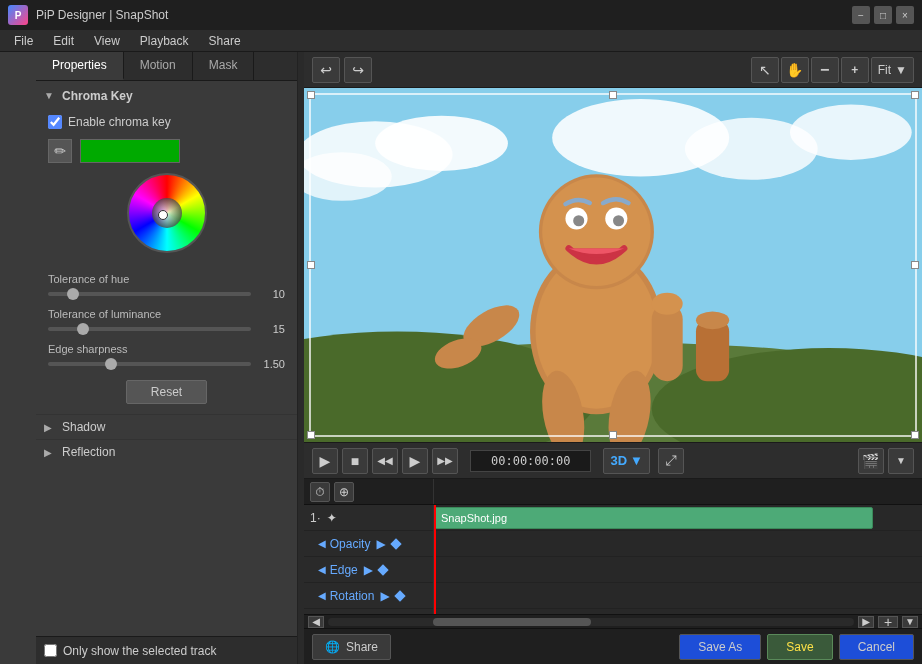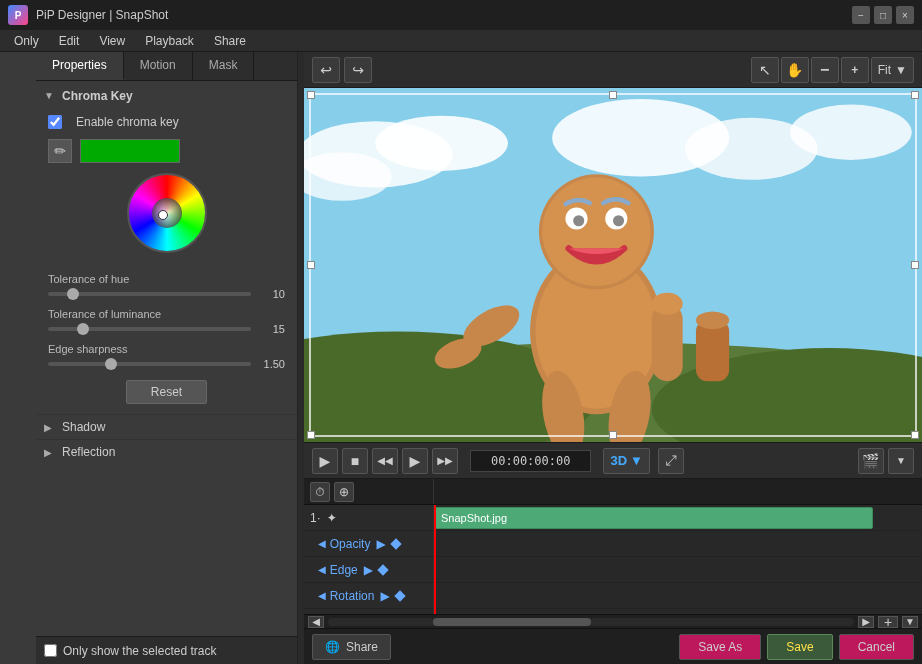--- a/index.html
+++ b/index.html
@@ -155,21 +155,21 @@
       font-weight: bold;
     }
 
     
     .chroma-content {
       padding: 8px 12px;
     }
     .checkbox-row {
       display: flex;
       align-items: center;
-      gap: 14px;
+      gap: 6px;
       margin-bottom: 10px;
     }
     .checkbox-row input[type="checkbox"] {
       accent-color: #5588ff;
       width: 14px;
       height: 14px;
     }
     .color-picker-row {
       display: flex;
       align-items: center;
@@ -674,21 +674,21 @@
       display: flex;
       align-items: center;
       justify-content: flex-end;
       padding: 0 8px;
       gap: 6px;
       border-top: 1px solid #111;
       flex-shrink: 0;
     }
     .action-btn {
       padding: 5px 18px;
-      background: #be185d;
+      background: #1d4ed8;
       border: 1px solid #555;
       color: #ccc;
       cursor: pointer;
       font-size: 12px;
       border-radius: 2px;
     }
     .action-btn.primary {
       background: #3a5a3a;
       border-color: #5a8a5a;
       color: #fde047;
@@ -737,21 +737,21 @@
     <span class="title-bar-text">PiP Designer | SnapShot</span>
   </div>
   <div class="title-bar-controls">
     <button class="title-btn">−</button>
     <button class="title-btn">□</button>
     <button class="title-btn close">×</button>
   </div>
 </div>
 
 <div class="menu-bar">
-  <div class="menu-item">Only</div>
+  <div class="menu-item">File</div>
   <div class="menu-item">Edit</div>
   <div class="menu-item">View</div>
   <div class="menu-item">Playback</div>
   <div class="menu-item">Share</div>
 </div>
 
 <div class="main-area">
 
   <div class="left-panel">
 

